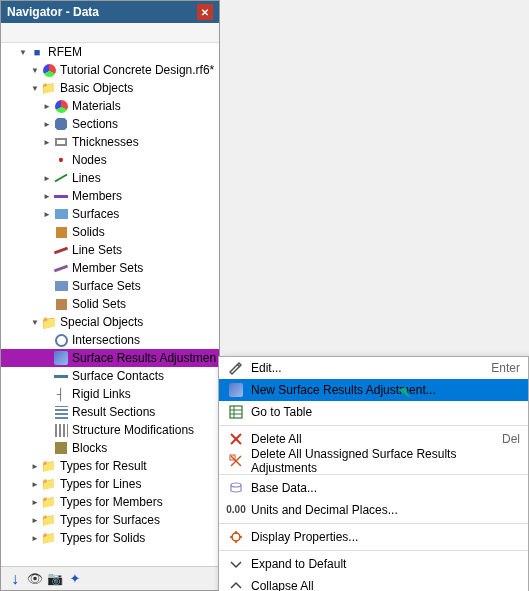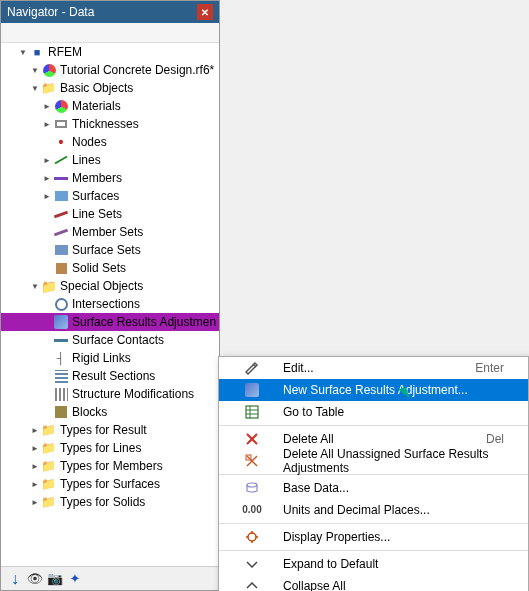--- a/index.html
+++ b/index.html
@@ -31,21 +31,21 @@
       padding: 4px 6px;
       display: flex;
       align-items: center;
       justify-content: space-between;
       height: 22px;
       flex-shrink: 0;
     }
 
     .title-bar-text {
       font-size: 12px;
-      font-weight: normal;
+      font-weight: bold;
     }
 
     .close-btn {
       background: #c0392b;
       color: white;
       border: none;
       width: 16px;
       height: 16px;
       font-size: 10px;
       cursor: pointer;
@@ -146,35 +146,35 @@
       width: 311px;
       background: white;
       border: 1px solid #aaa;
       box-shadow: 3px 3px 8px rgba(0,0,0,0.3);
       z-index: 100;
     }
 
     .ctx-item {
       display: flex;
       align-items: center;
-      padding: 3px 24px;
+      padding: 3px 8px;
       height: 22px;
       cursor: pointer;
       position: relative;
     }
 
     .ctx-item.active {
       background: #0078d7;
-      color: #ffffff;
+      color: #000000;
     }
 
     .ctx-icon {
       width: 18px;
       height: 18px;
-      margin-right: 22px;
+      margin-right: 6px;
       flex-shrink: 0;
       display: flex;
       align-items: center;
       justify-content: center;
     }
 
     .ctx-label {
       flex: 1;
       font-size: 12px;
     }
@@ -343,20 +343,27 @@
     </div>
 
     <div class="tree-item indent-3">
       <span class="expander closed"></span>
       <span class="icon">
         <div class="i-ball"></div>
       </span>
       <span class="tree-label">Materials</span>
     </div>
 
+    <div class="tree-item indent-3">
+      <span class="expander closed"></span>
+      <span class="icon">
+        <div class="i-section-icon"></div>
+      </span>
+      <span class="tree-label">Sections</span>
+    </div>
 
     <div class="tree-item indent-3">
       <span class="expander closed"></span>
       <span class="icon">
         <div class="i-thick"></div>
       </span>
       <span class="tree-label">Thicknesses</span>
     </div>
 
     <div class="tree-item indent-3">
@@ -383,20 +390,27 @@
 
     <div class="tree-item indent-3">
       <span class="expander closed"></span>
       <span class="icon">
         <div class="i-surface"></div>
       </span>
       <span class="tree-label">Surfaces</span>
     </div>
 
 
+    <div class="tree-item indent-3">
+      <span class="expander none"></span>
+      <span class="icon">
+        <div class="i-solid-box"></div>
+      </span>
+      <span class="tree-label">Solids</span>
+    </div>
 
     <div class="tree-item indent-3">
       <span class="expander none"></span>
       <span class="icon">
         <div class="i-lineset"></div>
       </span>
       <span class="tree-label">Line Sets</span>
     </div>
 
     <div class="tree-item indent-3">

